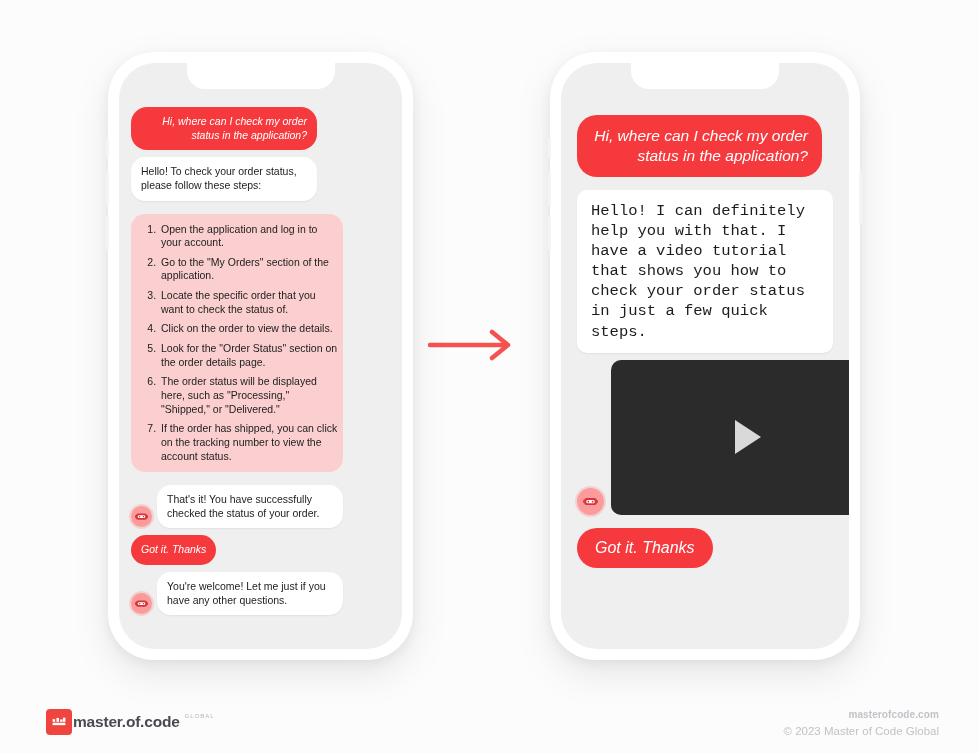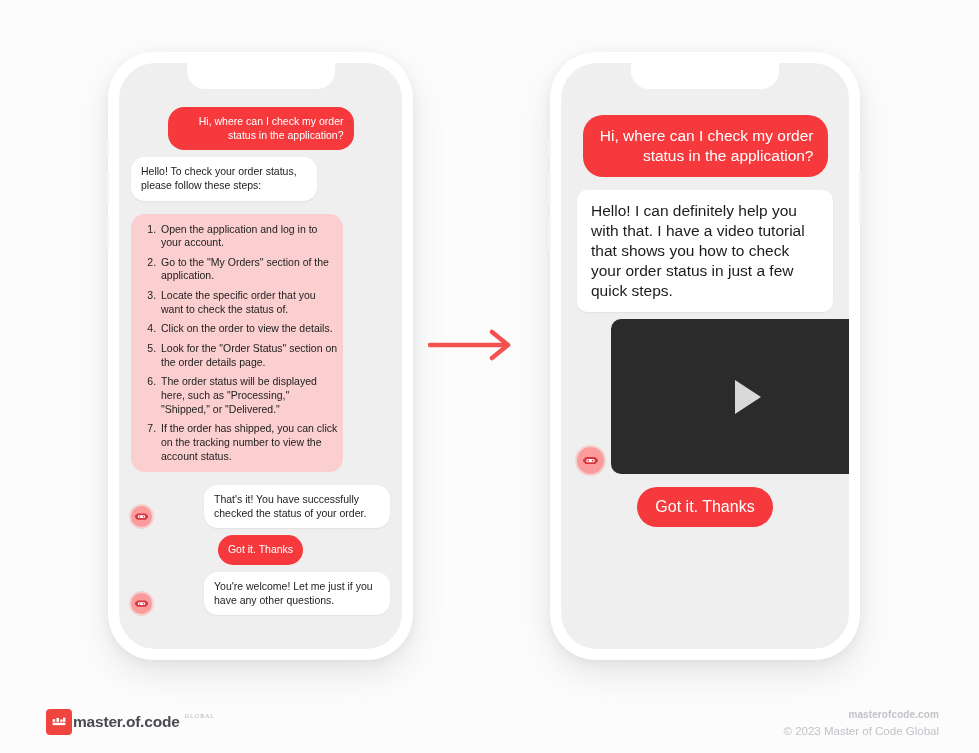--- a/index.html
+++ b/index.html
@@ -67,21 +67,21 @@
   
   .chat {
     position: absolute;
     inset: 0;
     padding: 44px 12px 14px 12px;
     display: flex;
     flex-direction: column;
   }
 
   .row { display: flex; align-items: flex-end; margin-bottom: 7px; }
-  .row.user { justify-content: center; }
+  .row.user { justify-content: flex-start; font-style: italic; }
   .row.bot  { justify-content: flex-start; }
 
   .bubble {
     border-radius: 14px;
     line-height: 1.30;
     word-wrap: break-word;
   }
   .bubble.user {
     background: #f5393d;
     color: #ffffff;
@@ -107,33 +107,33 @@
     display: flex; align-items: center; justify-content: center;
     flex: 0 0 auto;
   }
   .avatar svg { width: 15px; height: 15px; display: block; }
 
   
   .left .chat { padding-top: 44px; }
   .left .bubble { font-size: 10.5px; padding: 8px 10px; max-width: 186px; }
   .left .bubble.user { max-width: 186px; }
   .left .bubble.steps { max-width: 212px; padding: 9px 5px 9px 9px; }
-  .left .row.with-avatar { gap: 18px; justify-content: space-between; }
+  .left .row.with-avatar { gap: 5px; }
   .left .avatar { width: 21px; height: 21px; margin-bottom: 1px; }
   .left ol { margin: 0; padding-left: 19px; }
   .left ol li { margin-bottom: 6px; padding-left: 2px; }
   .left ol li:last-child { margin-bottom: 0; }
 
   .spacer-row { height: 6px; }
 
   
   .right .chat { padding: 52px 16px 14px 16px; }
   .right .bubble { font-size: 15.5px; padding: 11px 14px; }
   .right .bubble.user { max-width: 245px; border-radius: 20px; line-height: 1.28; }
-  .right .bubble.bot  { max-width: 268px; border-radius: 10px; line-height: 1.30; }
+  .right .bubble.bot  { max-width: 268px; border-radius: 10px; line-height: 1.30; font-family: Liberation Mono, monospace; }
   .right .row.with-avatar { gap: 7px; align-items: flex-end; }
   .right .avatar { width: 27px; height: 27px; }
   .right .avatar svg { width: 17px; height: 17px; }
 
   .video {
     width: 268px;
     height: 155px;
     background: #2b2b2b;
     border-radius: 10px;
     display: flex;

